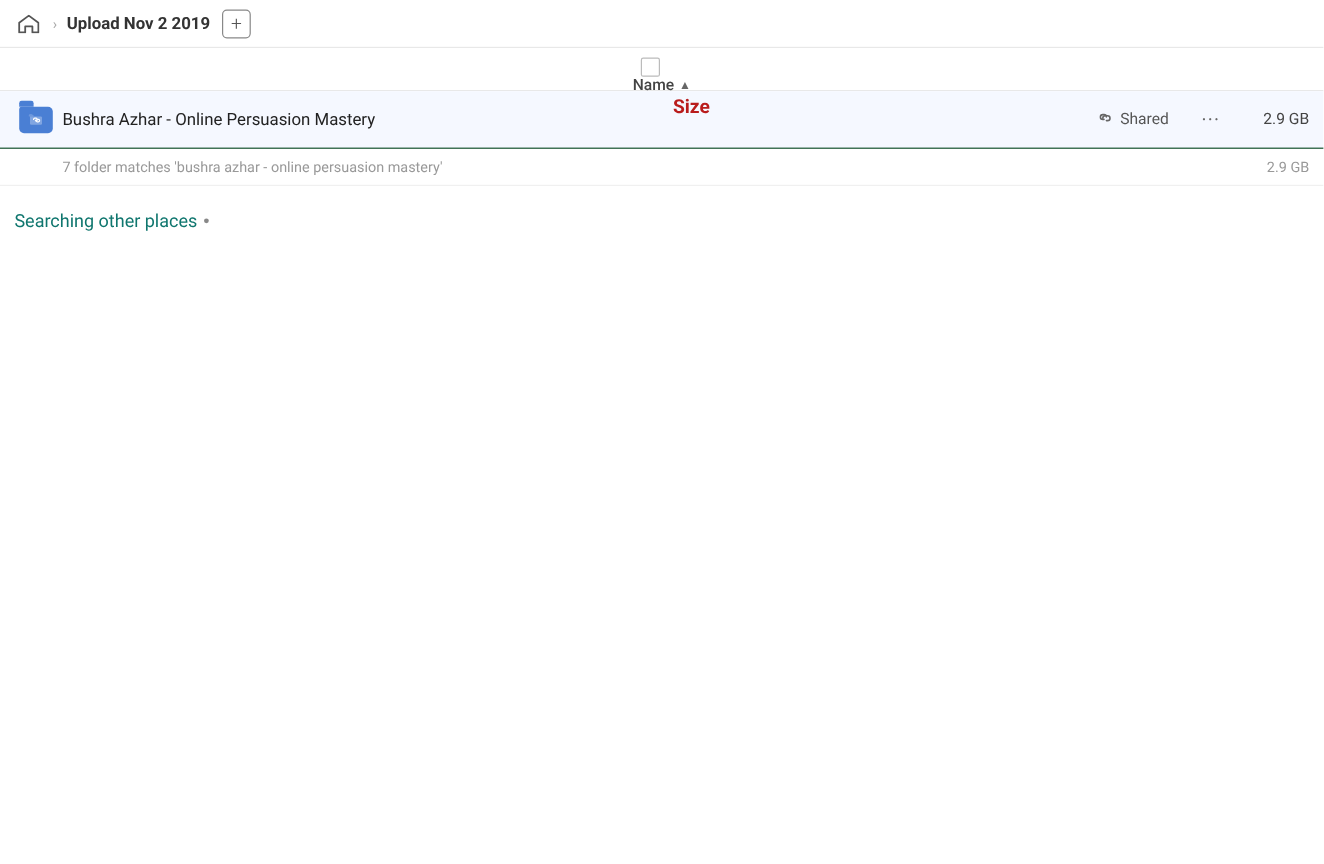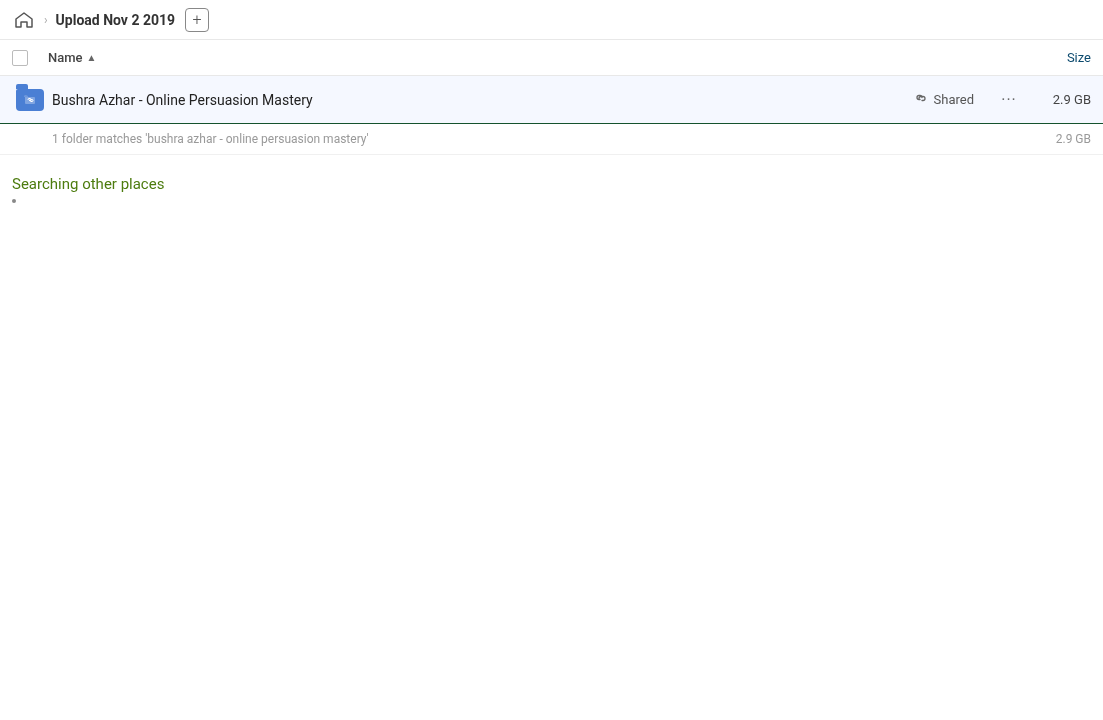--- a/index.html
+++ b/index.html
@@ -66,20 +66,21 @@
     }
 
     
     .table-header {
       display: flex;
       align-items: center;
       padding: 8px 12px;
       border-bottom: 1px solid #e8e8e8;
       height: 36px;
       color: #555;
+      flex-direction: column;
     }
 
     .checkbox-col {
       width: 36px;
       display: flex;
       align-items: center;
     }
 
     .name-col {
       flex: 1;
@@ -92,23 +93,23 @@
     }
 
     .sort-arrow {
       font-size: 10px;
       color: #666;
     }
 
     .size-col {
       width: 80px;
       text-align: right;
-      font-size: 13px;
-      color: #0c4a6e;
-      font-weight: 400;
+      font-size: 16px;
+      color: #b91c1c;
+      font-weight: 700;
     }
 
     
     .file-row {
       display: flex;
       align-items: center;
       padding: 0 12px;
       height: 48px;
       border-bottom: 1px solid #14532d;
       background: #f5f8ff;
@@ -212,24 +213,24 @@
       font-size: 12px;
     }
 
     
     .searching-section {
       padding: 20px 12px 12px 12px;
     }
 
     .searching-title {
       font-size: 15px;
-      color: #4d7c0f;
-      display: flex;
+      color: #0f766e;
+      display: flex;
+      align-items: center;
       gap: 6px;
-      flex-direction: column;
     }
 
     .loading-dots {
       display: inline-flex;
       gap: 2px;
       align-items: center;
     }
 
     .dot {
       width: 4px;
@@ -295,21 +296,21 @@
         <path d="M8 6.5 Q8 4.5 6 4.5 L5 4.5 Q3 4.5 3 6.5 Q3 8.5 5 8.5 L6 8.5" stroke="#666" stroke-width="1.3" fill="none" stroke-linecap="round"></path>
       </svg>
     </span>
     <span>Shared</span>
   </div>
   <div class="more-btn">···</div>
   <div class="file-size">2.9 GB</div>
 </div>
 
 <div class="summary-row">
-  <span class="summary-text">1 folder matches 'bushra azhar - online persuasion mastery'</span>
+  <span class="summary-text">7 folder matches 'bushra azhar - online persuasion mastery'</span>
   <span class="summary-size">2.9 GB</span>
 </div>
 
 <div class="searching-section">
   <div class="searching-title">
     <span>Searching other places</span>
     <span class="loading-dots">
       <span class="dot"></span>
     </span>
   </div>

